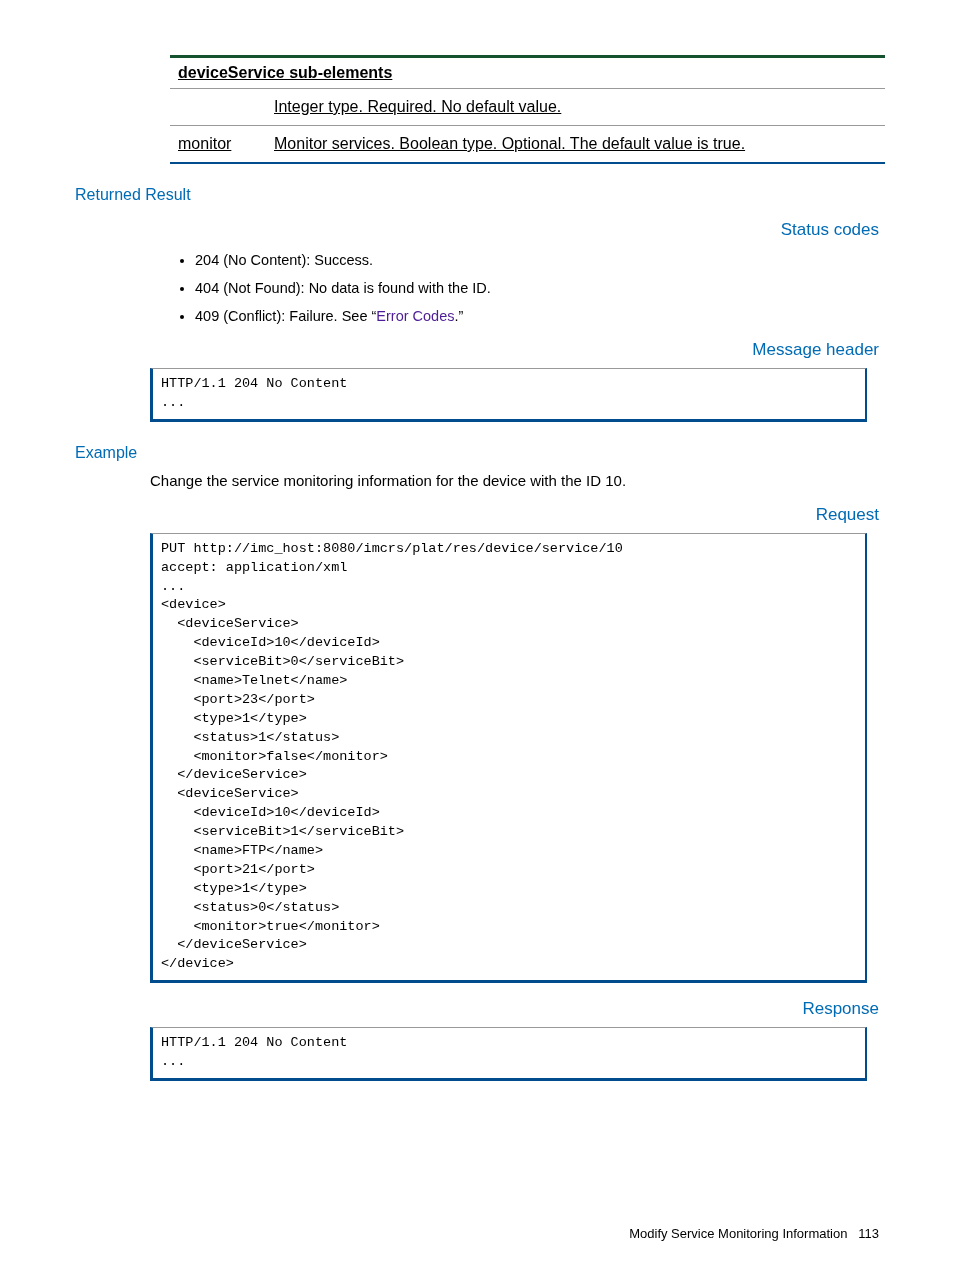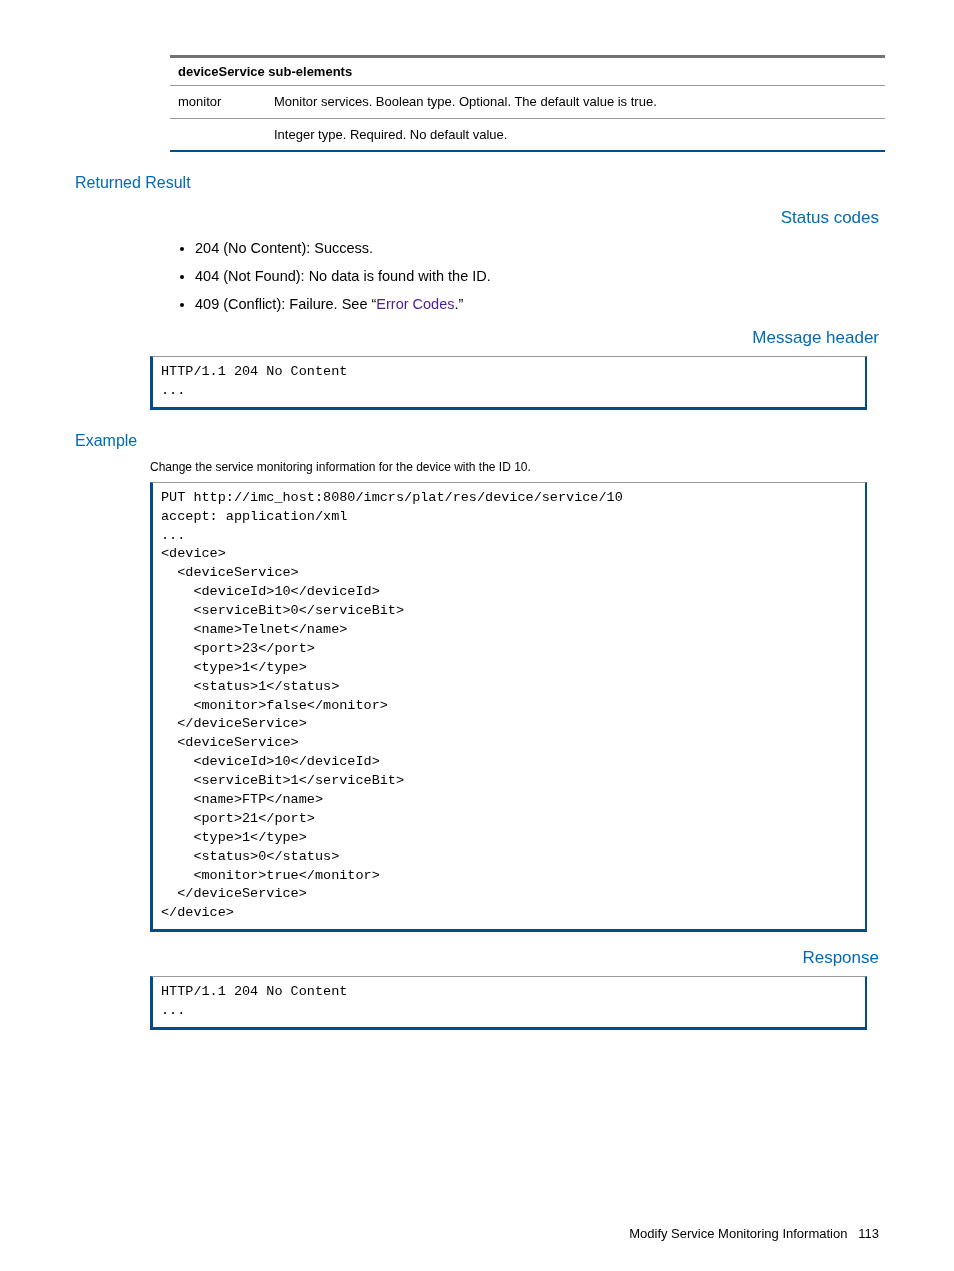--- a/index.html
+++ b/index.html
@@ -13,24 +13,25 @@
   }
   .page {
     padding: 55px 75px 40px 75px;
     box-sizing: border-box;
     position: relative;
     min-height: 1271px;
   }
   table.sub {
     width: 715px;
     border-collapse: collapse;
-    border-top: 3px solid #737373;
+    border-top: 3px solid #14532d;
     border-bottom: 2px solid #004c8c;
     margin-left: 95px;
-    font-size: 13px;
+    font-size: 16px;
+    text-decoration: underline;
   }
   table.sub th {
     text-align: left;
     font-weight: bold;
     padding: 6px 8px;
     border-bottom: 1px solid #999;
   }
   table.sub td {
     padding: 6px 8px;
     border-bottom: 1px solid #999;
@@ -76,47 +77,47 @@
     border-bottom: 3px solid #004c8c;
     padding: 6px 8px;
     font-family: "Courier New", monospace;
     font-size: 13.5px;
     line-height: 1.4;
     box-sizing: border-box;
     white-space: pre;
   }
   p.body {
     margin: 8px 0 8px 75px;
-    font-size: 12px;
+    font-size: 15px;
   }
   .footer {
     position: absolute;
     bottom: 30px;
     right: 75px;
     font-size: 13px;
   }
 </style>
 </head>
 <body>
 
 <div class="page">
 
   <table class="sub">
     <tbody>
         <tr>
       <th colspan="2">deviceService sub-elements</th>
     </tr>
     <tr>
+      <td class="col1"></td>
+      <td>Integer type. Required. No default value.</td>
+    </tr>
+    <tr>
       <td class="col1">monitor</td>
       <td>Monitor services.
 Boolean type. Optional. The default value is true.</td>
-    </tr>
-    <tr>
-      <td class="col1"></td>
-      <td>Integer type. Required. No default value.</td>
     </tr>
   </tbody>
     </table>
 
   <h2 class="section">Returned Result</h2>
 
   <h3 class="sub">Status codes</h3>
 
   <ul class="bullets">
     <li>204 (No Content): Success.</li>
@@ -128,20 +129,21 @@
 
   <h3 class="sub">Message header</h3>
 
   <pre class="codebox">HTTP/1.1 204 No Content
 ...</pre>
 
   <h2 class="section">Example</h2>
 
   <p class="body">Change the service monitoring information for the device with the ID 10.</p>
 
+  <h3 class="sub">Request</h3>
 
   <pre class="codebox">PUT http://imc_host:8080/imcrs/plat/res/device/service/10
 accept: application/xml
 ...
 &lt;device&gt;
   &lt;deviceService&gt;
     &lt;deviceId&gt;10&lt;/deviceId&gt;
     &lt;serviceBit&gt;0&lt;/serviceBit&gt;
     &lt;name&gt;Telnet&lt;/name&gt;
     &lt;port&gt;23&lt;/port&gt;

